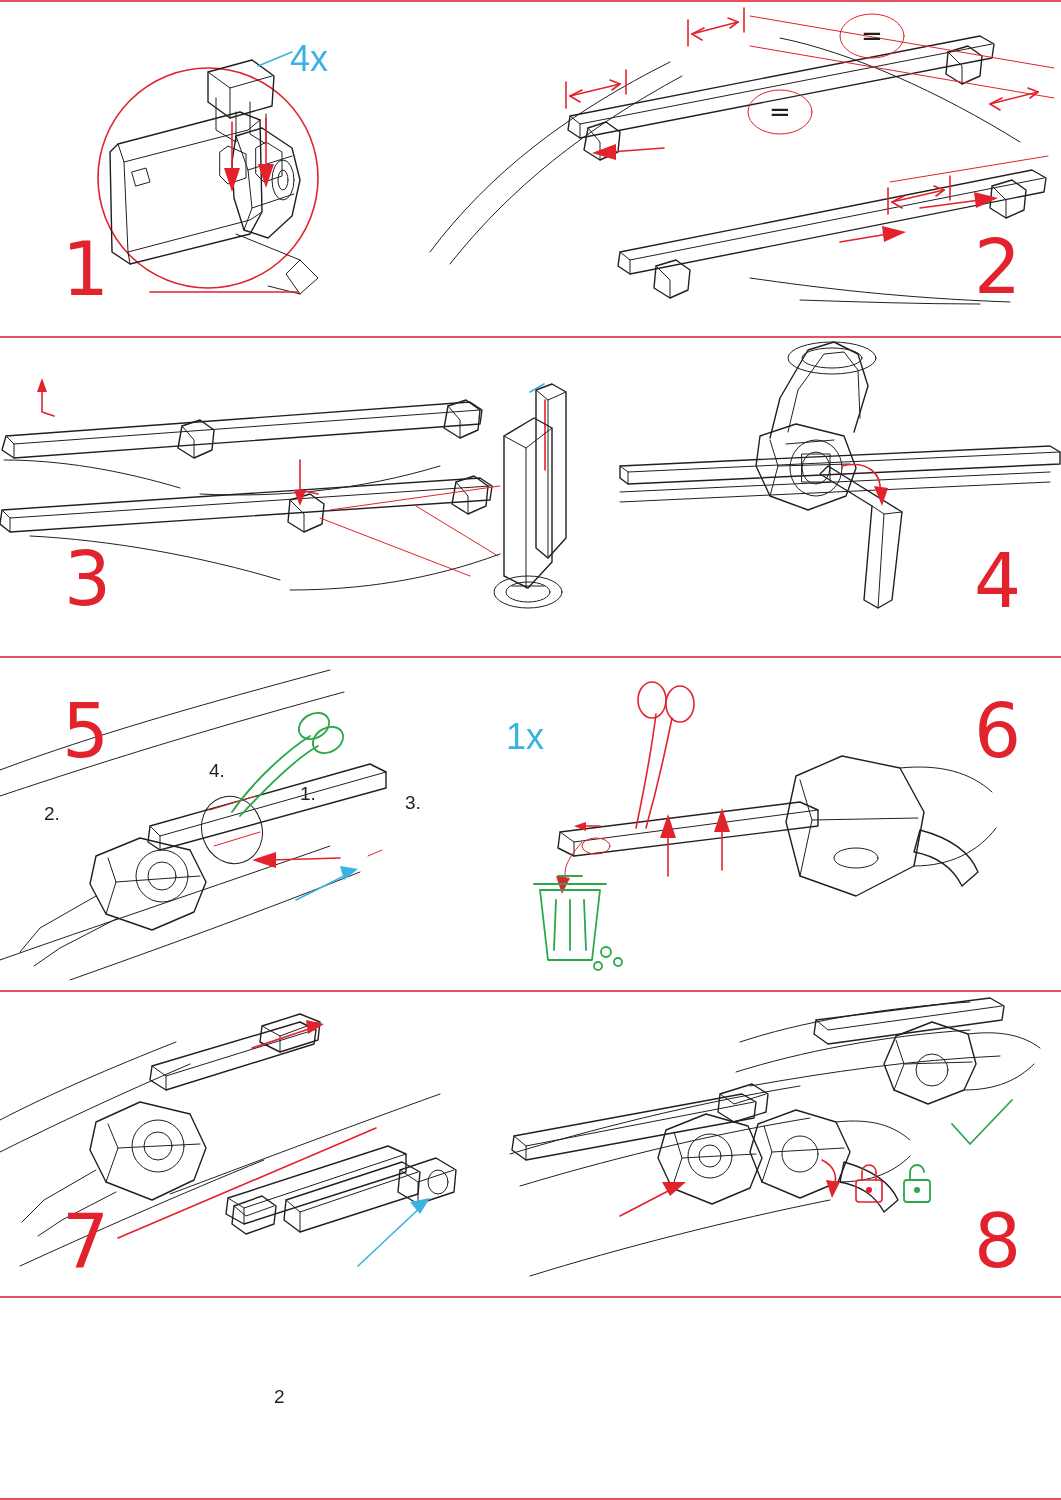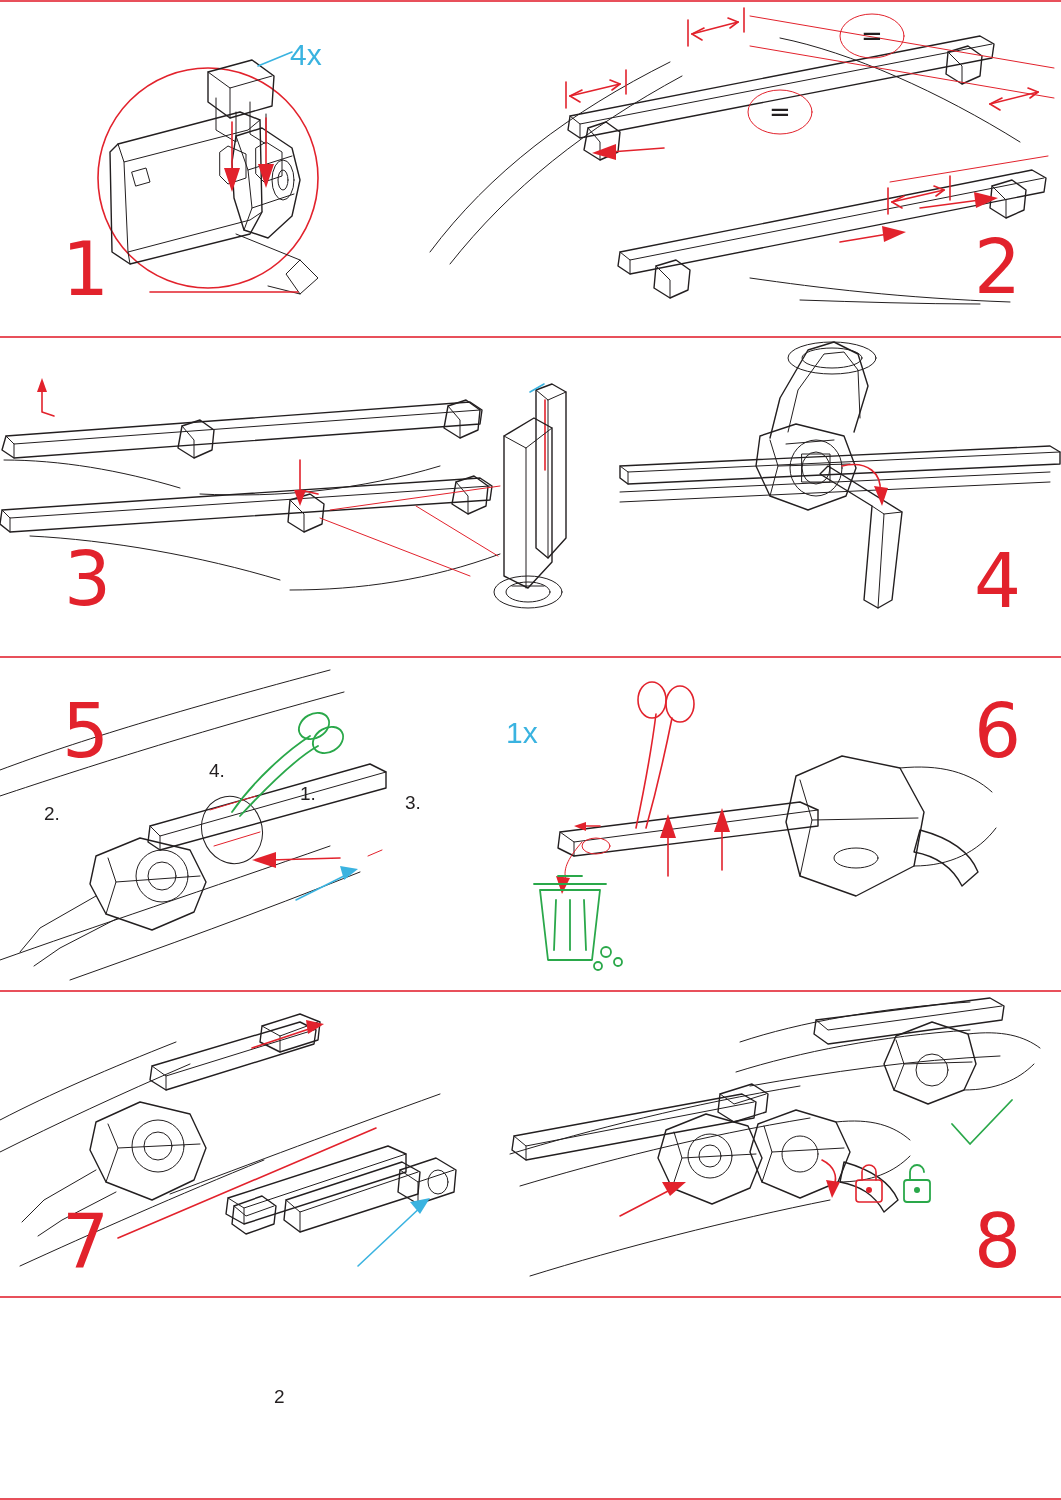--- a/index.html
+++ b/index.html
@@ -23,21 +23,21 @@
     font-family:"DejaVu Sans", sans-serif;
     color:#e2222c;
     font-size:74px;
     line-height:1;
     font-weight:400;
     letter-spacing:-2px;
   }
   .qty{
     position:absolute;
     color:#3ab3e0;
-    font-size:30px;
+    font-size:36px;
     font-family:"Liberation Sans", sans-serif;
   }
   .lbl-dark{position:absolute;color:#231f20;font-size:19px;}
 
   .order-seq{
     position:absolute;
     font-size:37px;
     letter-spacing:1px;
     font-family:"Liberation Sans", sans-serif;
   }

